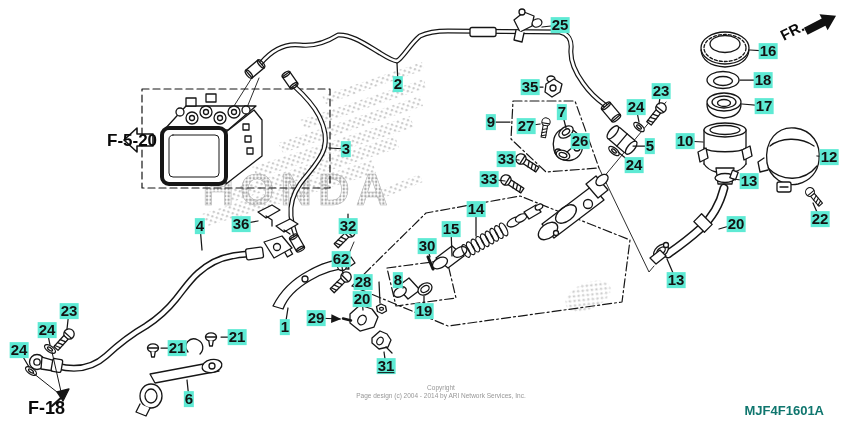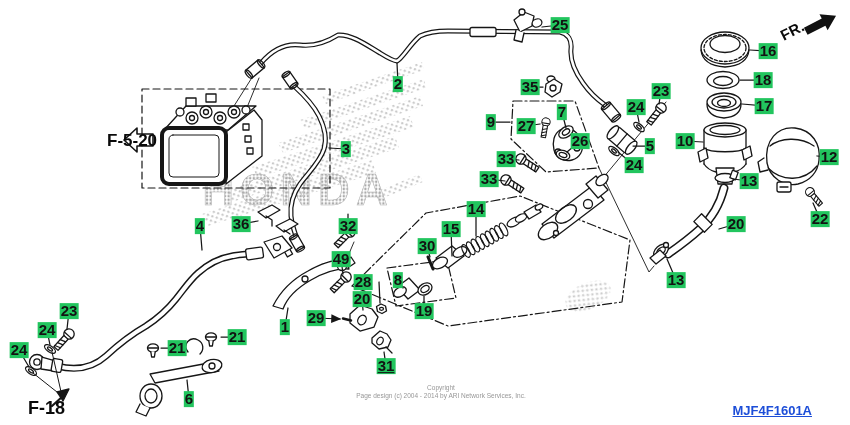--- a/index.html
+++ b/index.html
@@ -1,27 +1,27 @@
 <!DOCTYPE html>
 <html><head>
 <meta charset="utf-8">
 <style>
   html,body{margin:0;padding:0;background:#fff;}
   #canvas{position:relative;width:850px;height:425px;background:#fff;overflow:hidden;
           font-family:"Liberation Sans",sans-serif;}
   #art{position:absolute;left:0;top:0;}
   #callout-layer{position:absolute;left:0;top:0;width:850px;height:425px;pointer-events:none;}
   .callout{position:absolute;transform:translate(-50%,-50%);font:bold 15px "Liberation Sans",sans-serif;
-           color:#121212;background:#22c55e;padding:0 1px;line-height:1.05;pointer-events:auto;}
+           color:#121212;background:#5eead4;padding:0 1px;line-height:1.05;pointer-events:auto;}
   .ref-label{position:absolute;font:bold 17px "Liberation Sans",sans-serif;color:#0a0a0a;}
   #ref-f520{left:66px;top:131px;margin-left:41px;}
   #ref-f18{left:28px;top:398px;font-size:18px;}
   #fr-label{position:absolute;left:780px;top:22px;font:bold 15px "Liberation Sans",sans-serif;
             transform:rotate(-27deg);color:#0a0a0a;}
-  #part-code{position:absolute;right:38px;top:403px;font:bold 13px "Liberation Sans",sans-serif;color:#1d4ed8;text-decoration:underline;}
+  #part-code{position:absolute;right:26px;top:403px;font:bold 13px "Liberation Sans",sans-serif;color:#0f766e;}
   #copyright{position:absolute;left:291px;top:384px;width:300px;text-align:center;
              font:6.5px "Liberation Sans",sans-serif;color:#979797;line-height:1.25;}
 </style>
 </head>
 <body>
 
 <div id="canvas">
 
 <svg id="art" width="850" height="425" viewBox="0 0 850 425">
   <defs>
@@ -410,21 +410,21 @@
       <div class="callout" style="left: 560px; top: 25px;">25</div>
       <div class="callout" style="left: 580px; top: 141px;">26</div>
       <div class="callout" style="left: 526px; top: 126px;">27</div>
       <div class="callout" style="left: 363px; top: 282px;">28</div>
       <div class="callout" style="left: 316px; top: 318px;">29</div>
       <div class="callout" style="left: 427px; top: 246px;">30</div>
       <div class="callout" style="left: 386px; top: 366px; text-decoration: underline;">31</div>
       <div class="callout" style="left: 348px; top: 226px;">32</div>
       <div class="callout" style="left: 506px; top: 159px;">33</div>
       <div class="callout" style="left: 489px; top: 179px;">33</div>
-      <div class="callout" style="left: 341px; top: 259px;">49</div>
+      <div class="callout" style="left: 341px; top: 259px;">62</div>
       <div class="callout" style="left: 530px; top: 87px;">35</div>
       <div class="callout" style="left: 241px; top: 224px;">36</div>
     </div>
 
 <div id="ref-f520" class="ref-label">F-5-20</div>
 <div id="ref-f18" class="ref-label">F-18</div>
 <div id="fr-label">FR.</div>
 <div id="part-code">MJF4F1601A</div>
 <div id="copyright">
   <div>Copyright</div>

